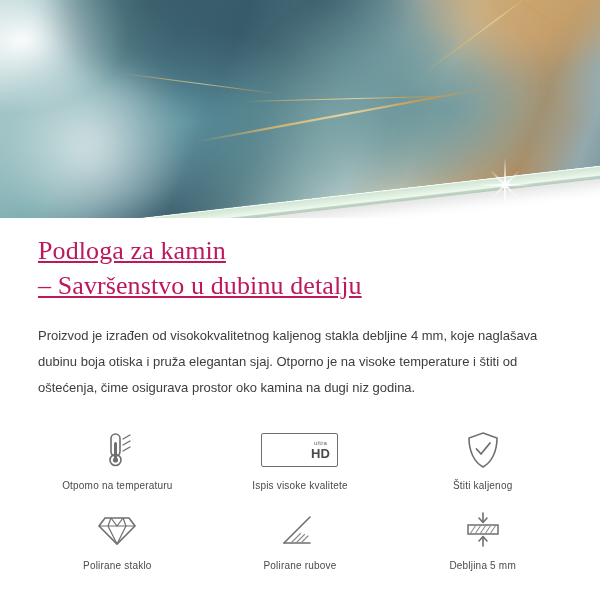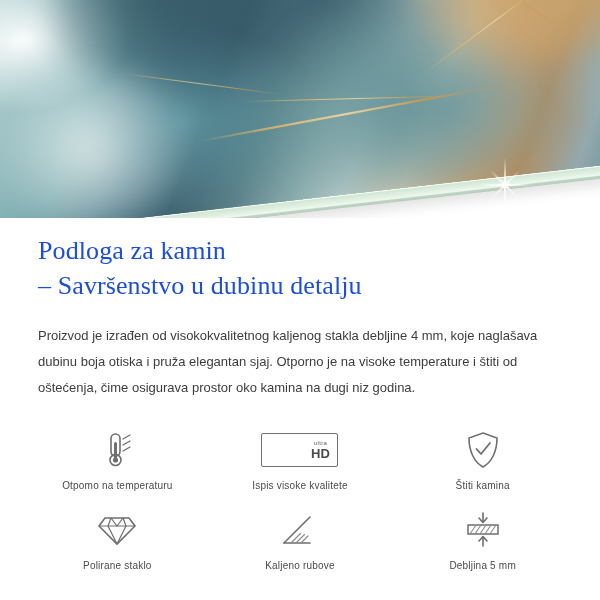--- a/index.html
+++ b/index.html
@@ -148,22 +148,23 @@
   
   .content {
     padding: 16px 38px 0 38px;
   }
   h1.title {
     margin: 0;
     font-family: "Liberation Serif", serif;
     font-weight: 400;
     font-size: 26px;
     line-height: 1.33;
-    color: #1d4ed8;
+    color: #be185d;
     letter-spacing: 0.1px;
+    text-decoration: underline;
   }
   h1.title .line2 { display: block; }
   p.desc {
     margin: 20px 0 12px 0;
     font-size: 13px;
     line-height: 2.0;
     color: #3d3d3d;
     max-width: 528px;
   }
 
@@ -272,21 +273,21 @@
       <div class="cap">Ispis visoke kvalitete</div>
     </div>
 
     <div class="feature">
       <div class="ico">
         <svg width="38" height="42" viewBox="0 0 38 42">
           <path d="M19 4 L33 9 C33 22 28 33 19 38 C10 33 5 22 5 9 Z" fill="none" stroke="#6f6f6f" stroke-width="1.6"></path>
           <path d="M12.5 20 L17 25 L26 14" fill="none" stroke="#6f6f6f" stroke-width="1.8" stroke-linecap="round" stroke-linejoin="round"></path>
         </svg>
       </div>
-      <div class="cap">Štiti kamina</div>
+      <div class="cap">Štiti kaljenog</div>
     </div>
 
     <div class="feature">
       <div class="ico">
         <svg width="40" height="36" viewBox="0 0 40 36">
           <path d="M8 6 H32 L38 14 L20 32 L2 14 Z" fill="none" stroke="#6f6f6f" stroke-width="1.6"></path>
           <path d="M2 14 H38" stroke="#6f6f6f" stroke-width="1.2"></path>
           <path d="M14 6 L11 14 L20 32" fill="none" stroke="#6f6f6f" stroke-width="1.2"></path>
           <path d="M26 6 L29 14 L20 32" fill="none" stroke="#6f6f6f" stroke-width="1.2"></path>
           <path d="M14 6 L20 14 L26 6" fill="none" stroke="#6f6f6f" stroke-width="1.2"></path>
@@ -298,21 +299,21 @@
     <div class="feature">
       <div class="ico">
         <svg width="40" height="34" viewBox="0 0 40 34">
           <path d="M4 30 L30 4" stroke="#6f6f6f" stroke-width="1.6" stroke-linecap="round"></path>
           <path d="M4 30 L30 30" stroke="#6f6f6f" stroke-width="1.6" stroke-linecap="round"></path>
           <path d="M11 30 L20.5 20.5" stroke="#8c8c8c" stroke-width="1.2" stroke-linecap="round"></path>
           <path d="M16 30 L24.5 21.5" stroke="#8c8c8c" stroke-width="1.2" stroke-linecap="round"></path>
           <path d="M21 30 L28 23" stroke="#8c8c8c" stroke-width="1.2" stroke-linecap="round"></path>
         </svg>
       </div>
-      <div class="cap">Kaljeno rubove</div>
+      <div class="cap">Polirane rubove</div>
     </div>
 
     <div class="feature">
       <div class="ico">
         <svg width="40" height="40" viewBox="0 0 40 40">
           <path d="M20 3 L20 11" stroke="#6f6f6f" stroke-width="1.6" stroke-linecap="round"></path>
           <path d="M16 8 L20 12.5 L24 8" fill="none" stroke="#6f6f6f" stroke-width="1.6" stroke-linecap="round" stroke-linejoin="round"></path>
           <rect x="5" y="15" width="30" height="9" fill="none" stroke="#6f6f6f" stroke-width="1.5"></rect>
           <path d="M7 24 L13 15 M12 24 L18 15 M17 24 L23 15 M22 24 L28 15 M27 24 L33 15" stroke="#8c8c8c" stroke-width="1.1"></path>
           <path d="M20 36 L20 28" stroke="#6f6f6f" stroke-width="1.6" stroke-linecap="round"></path>

